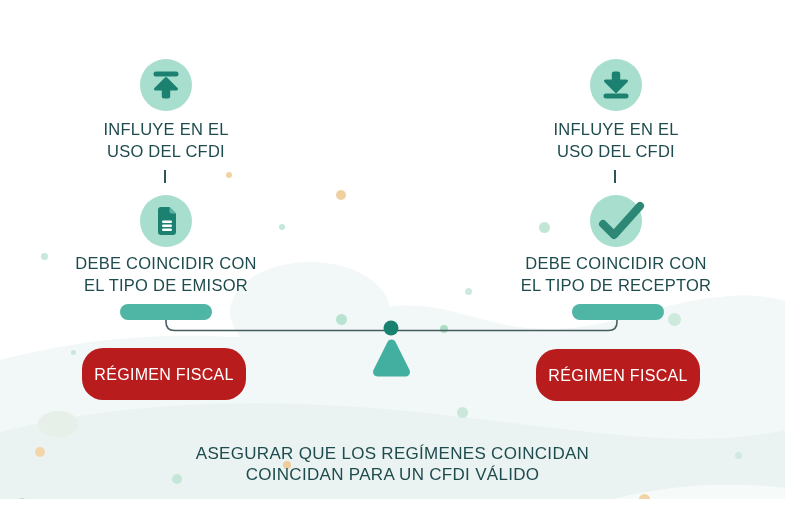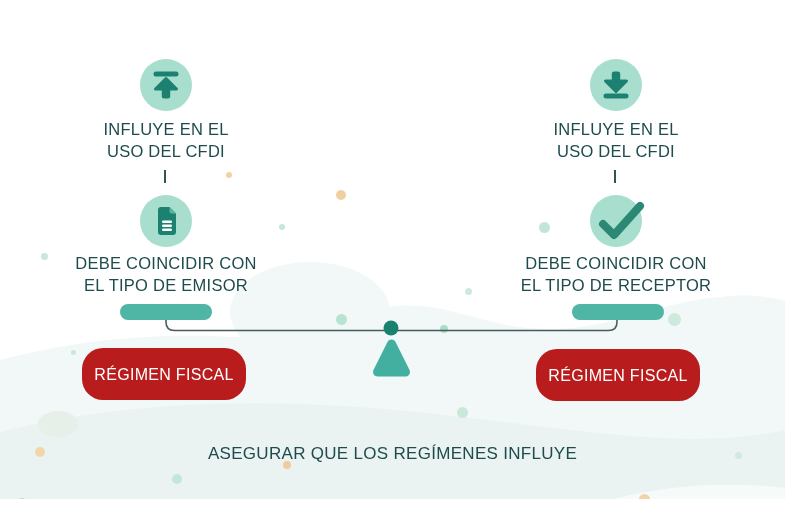--- a/index.html
+++ b/index.html
@@ -126,16 +126,17 @@
     <div><span>EL TIPO DE </span><span class="b">RECEPTOR</span></div>
   </div>
 
   <div class="platform" style="left:572px;top:292px"></div>
 
   <button class="pill" style="left:536px;top:337px">
     <span>RÉGIMEN FISCAL</span>
   </button>
 
   <div class="footer">
-    <div><span class="b">ASEGURAR</span><span> QUE LOS REGÍMENES INFLUYE</span></div>
+    <div><span class="b">ASEGURAR</span><span> QUE LOS REGÍMENES COINCIDAN</span></div>
+    <div><span>COINCIDAN PARA UN </span><span class="b">CFDI VÁLIDO</span></div>
   </div>
 
 </div>
 
 </body></html>

